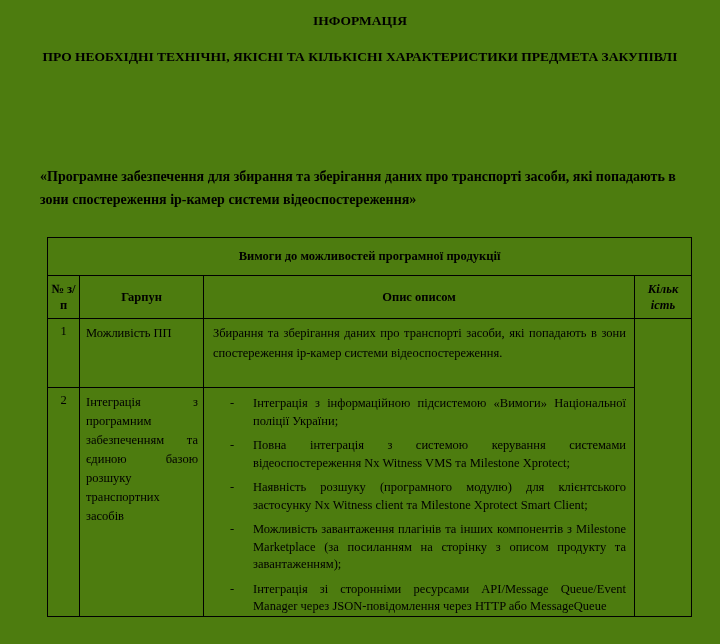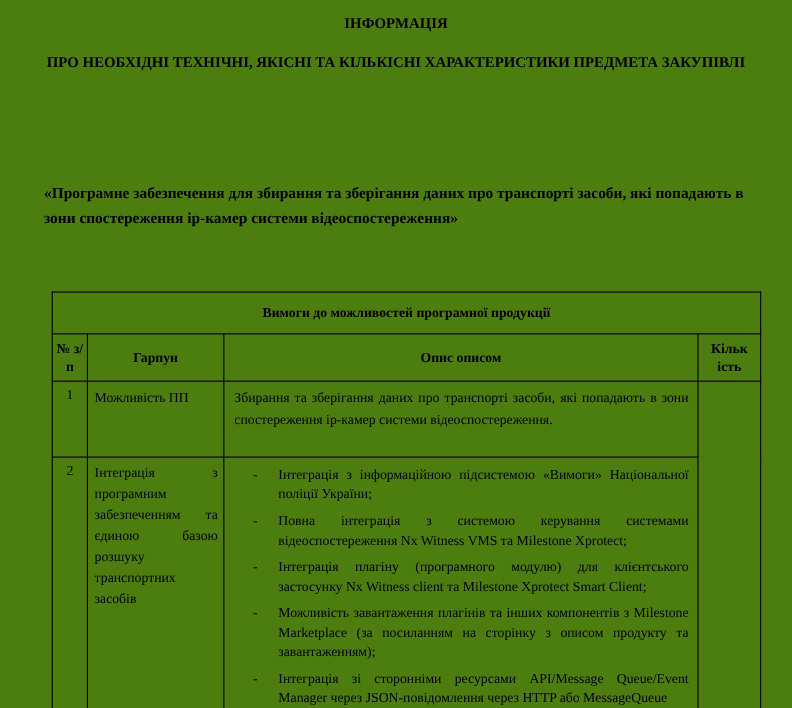--- a/index.html
+++ b/index.html
@@ -41,21 +41,20 @@
     margin-top: 36px;
   }
   table.req-table {
     position: absolute;
     top: 237px; left: 47px;
     width: 644px;
     height: 284px;
     border-collapse: collapse;
     table-layout: fixed;
     font-size: 12.5px;
-    margin-top: 28px;
   }
   .req-table th, .req-table td {
     border: 1px solid #000000;
     padding: 0;
     overflow: hidden;
   }
   tr.caption-row th {
     height: 37px;
     font-weight: bold;
     text-align: center;
@@ -63,21 +62,21 @@
     font-size: 12.5px;
   }
   tr.header-row th {
     height: 42px;
     font-weight: bold;
     text-align: center;
     vertical-align: middle;
     line-height: 16px;
     font-size: 12.5px;
   }
-  th.qty-h { white-space: pre-line; }
+  th.qty-h { white-space: pre-line; font-style: italic; }
   .req-table tbody td { vertical-align: top; }
   td.num { text-align: center; padding-top: 5px; }
   td.req {
     padding: 5px 5px 0 6px;
     line-height: 19px;
     text-align: justify;
   }
   tr.row-1 { height: 69px; }
   td.desc-par {
     padding: 5px 8px 0 9px;
@@ -140,21 +139,21 @@
           <div class="bullet">
             <span class="dash">-</span>
             <span class="btxt">Інтеграція з інформаційною підсистемою «Вимоги» Національної поліції України;</span>
           </div>
           <div class="bullet">
             <span class="dash">-</span>
             <span class="btxt">Повна інтеграція з системою керування системами відеоспостереження Nx Witness VMS та Milestone Xprotect;</span>
           </div>
           <div class="bullet">
             <span class="dash">-</span>
-            <span class="btxt">Інтеграція плагіну (програмного модулю) для клієнтського застосунку Nx Witness client та Milestone Xprotect Smart Client;</span>
+            <span class="btxt">Наявність розшуку (програмного модулю) для клієнтського застосунку Nx Witness client та Milestone Xprotect Smart Client;</span>
           </div>
           <div class="bullet">
             <span class="dash">-</span>
             <span class="btxt">Можливість завантаження плагінів та інших компонентів з Milestone Marketplace (за посиланням на сторінку з описом продукту та завантаженням);</span>
           </div>
           <div class="bullet">
             <span class="dash">-</span>
             <span class="btxt">Інтеграція зі сторонніми ресурсами API/Message Queue/Event Manager через JSON-повідомлення через HTTP або MessageQueue</span>
           </div>
         </td>

